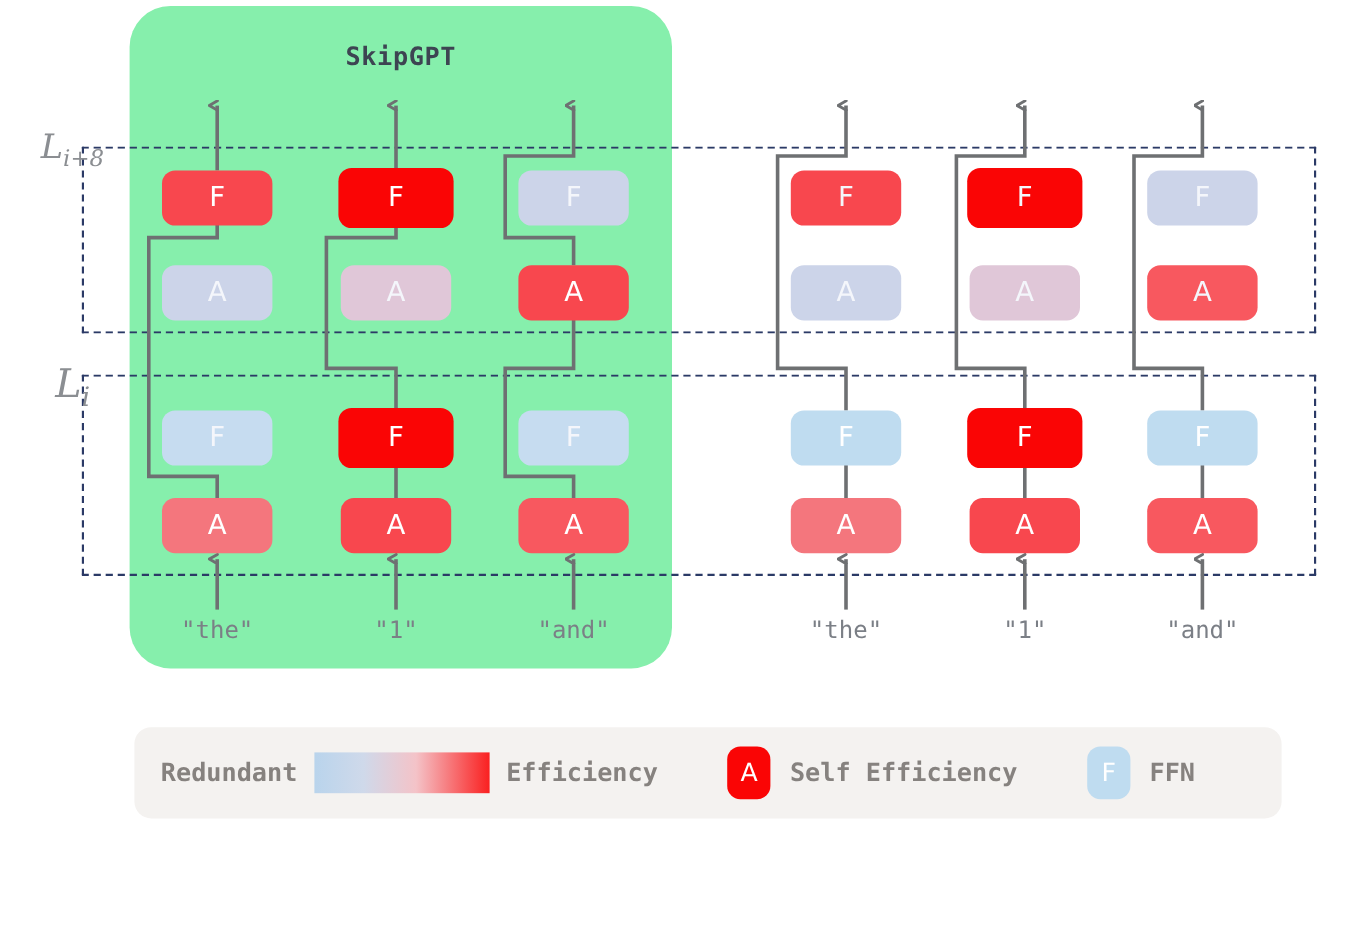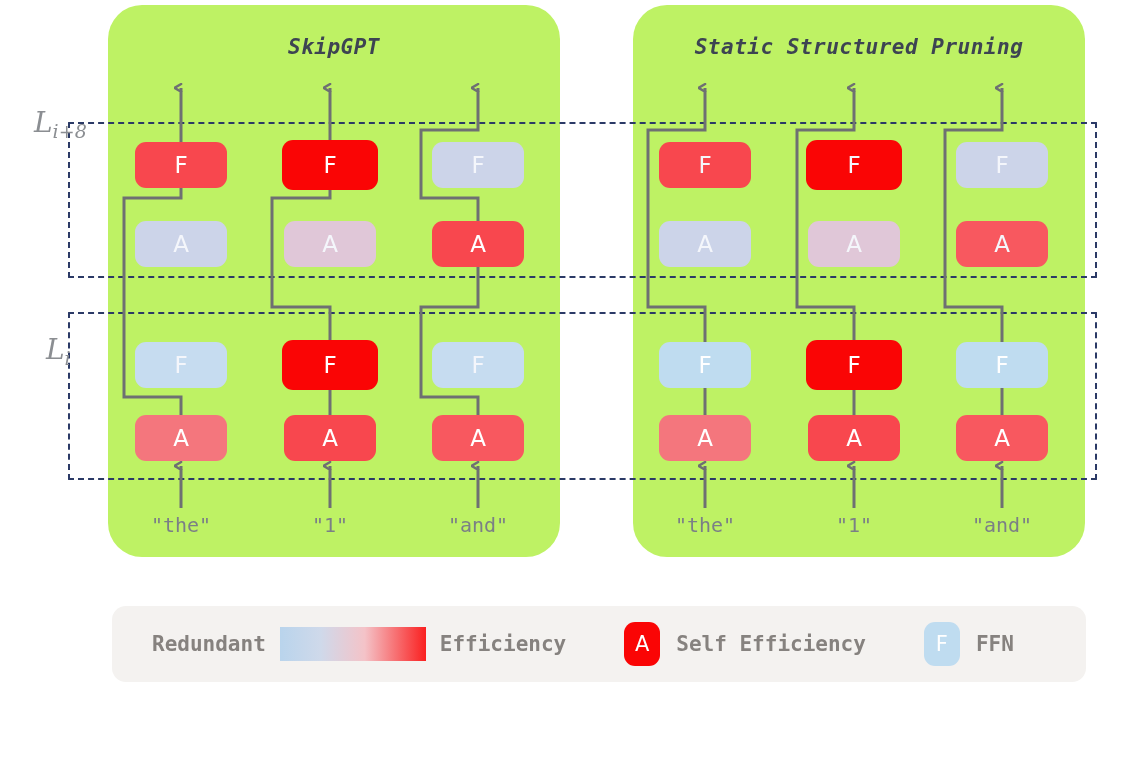--- a/index.html
+++ b/index.html
@@ -18,23 +18,22 @@
   #figure {
     position: absolute;
     left: 0; top: 0;
     width: 1141px;
     height: 781px;
   }
 
   
   .panel {
     position: absolute;
-    background: #bef264;
+    background: #86efac;
     border-radius: 34px;
-    font-style: italic;
   }
   #panel-skipgpt  { left: 108px; top: 5px;  width: 452px; height: 552px; }
   #panel-static   { left: 633px; top: 5px;  width: 452px; height: 552px; }
 
   .panel-title {
     position: absolute;
     top: 30px;
     left: 0;
     width: 100%;
     text-align: center;
@@ -57,21 +56,21 @@
   #layer-box-lower { left: 68px; top: 312px; width: 1029px; height: 168px; }
 
   .layer-label {
     position: absolute;
     font-family: "DejaVu Serif", "Liberation Serif", serif;
     font-style: italic;
     color: #8b8e92;
     white-space: nowrap;
   }
   #layer-label-upper { left: 34px; top: 106px;  font-size: 28px; }
-  #layer-label-lower { left: 46px; top: 300px;  font-size: 28px; margin-top: 33px; }
+  #layer-label-lower { left: 46px; top: 300px;  font-size: 33px; }
   .layer-label sub {
     font-size: 0.68em;
     font-style: italic;
     vertical-align: baseline;
     position: relative;
     top: 0.32em;
   }
 
   
   .block {
@@ -113,21 +112,20 @@
   #legend {
     position: absolute;
     left: 112px;
     top: 606px;
     width: 956px;
     height: 76px;
     background: #f4f2f0;
     border-radius: 14px;
     display: flex;
     align-items: center;
-    padding-left: 18px;
   }
   .legend-text {
     font-family: "DejaVu Sans Mono", "Liberation Mono", monospace;
     font-size: 21px;
     font-weight: bold;
     color: #86827f;
     white-space: nowrap;
   }
   #legend-gradient {
     width: 146px;
@@ -162,23 +160,20 @@
     white-space: nowrap;
   }
 </style>
 </head>
 <body>
 
 <div id="figure">
 
   <div class="panel" id="panel-skipgpt">
     <div class="panel-title">SkipGPT</div>
-  </div>
-  <div class="panel" id="panel-static">
-    <div class="panel-title">Static Structured Pruning</div>
   </div>
 
   <div class="layer-box" id="layer-box-upper"></div>
   <div class="layer-box" id="layer-box-lower"></div>
 
   <div class="layer-label" id="layer-label-upper"><span>L</span><sub>i+8</sub></div>
   <div class="layer-label" id="layer-label-lower"><span>L</span><sub>i</sub></div>
 
   <svg id="wires" viewBox="0 0 1141 781">
     <defs>

